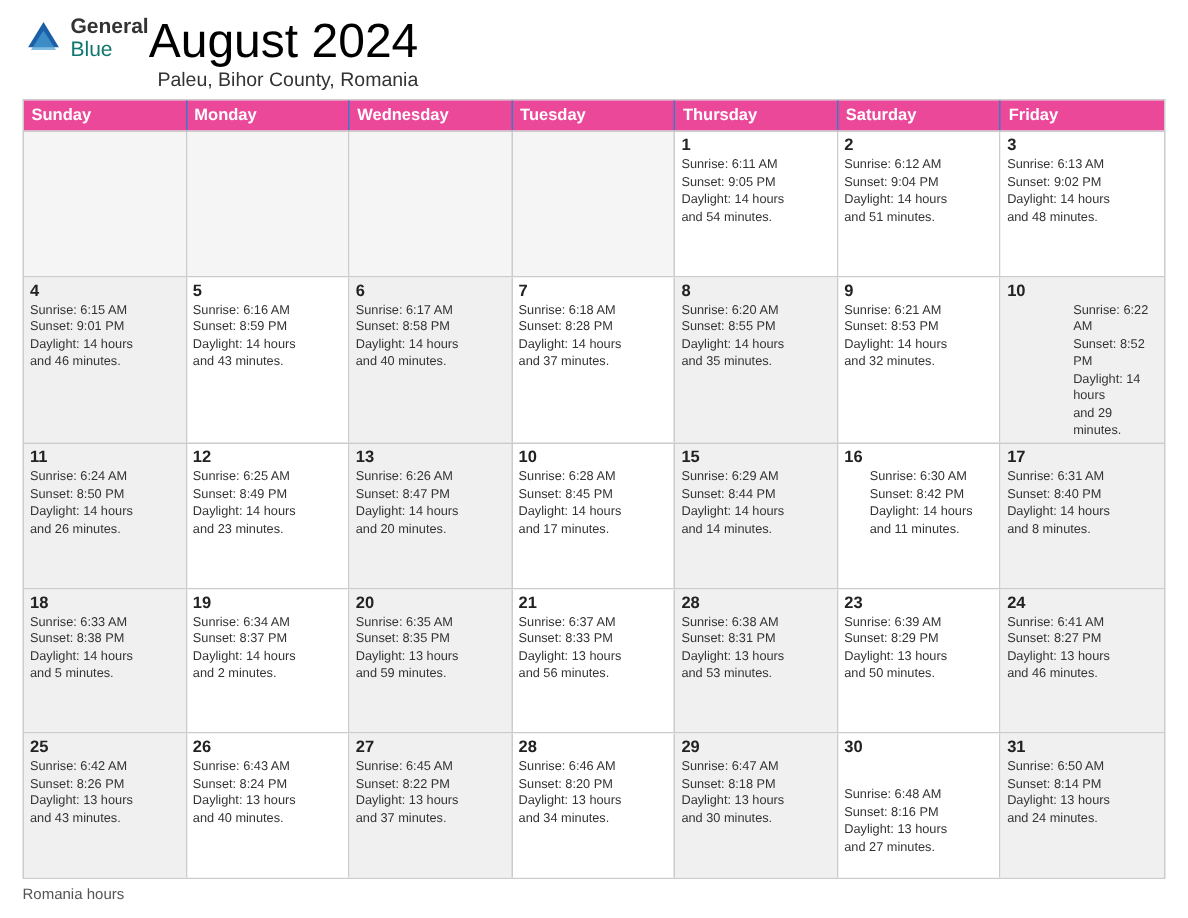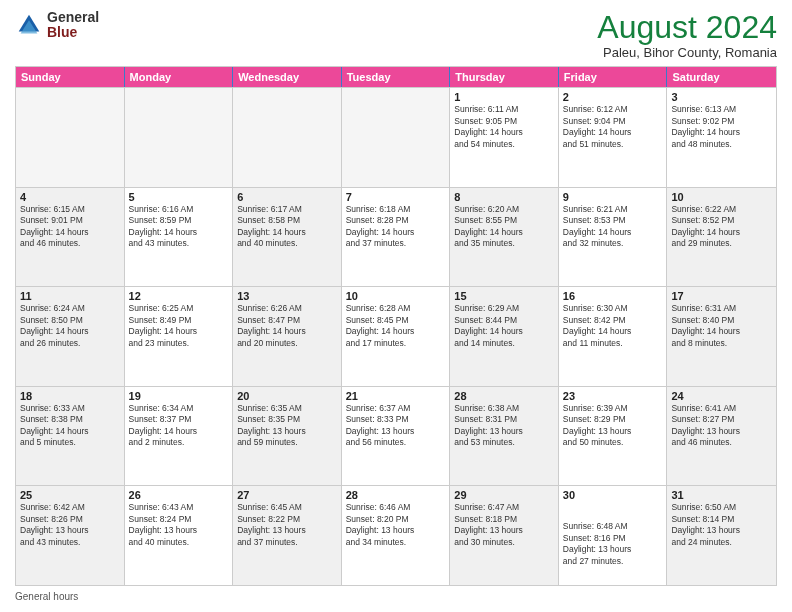--- a/index.html
+++ b/index.html
@@ -13,54 +13,54 @@
     .page {
       width: 792px;
       height: 612px;
       padding: 10px 15px 10px 15px;
       display: flex;
       flex-direction: column;
     }
     .header {
       display: flex;
       align-items: flex-start;
-      justify-content: space-between;
+      justify-content: flex-start;
       margin-bottom: 6px;
     }
     .logo {
       display: flex;
       align-items: center;
       gap: 4px;
     }
     .logo-text {
       display: flex;
       flex-direction: column;
       line-height: 1.1;
     }
     .logo-general {
       font-size: 14px;
       font-weight: bold;
       color: #333;
     }
     .logo-blue {
       font-size: 14px;
-      font-weight: bold;
-      color: #7f1d1d;
+      font-weight: normal;
+      color: #0f766e;
     }
     .logo-icon {
       width: 28px;
       height: 28px;
     }
     .title-block {
       text-align: right;
     }
     .month-title {
       font-size: 32px;
       font-weight: normal;
-      color: #15803d;
+      color: #000000;
       line-height: 1.1;
     }
     .location {
       font-size: 13px;
       color: #333;
     }
     .calendar {
       flex: 1;
       display: flex;
       flex-direction: column;
@@ -144,22 +144,22 @@
     </div>
   </div>
 
   <div class="calendar">
     <div class="cal-header">
     <div class="cal-header-cell">Sunday</div>
         <div class="cal-header-cell">Monday</div>
         <div class="cal-header-cell">Wednesday</div>
         <div class="cal-header-cell">Tuesday</div>
         <div class="cal-header-cell">Thursday</div>
+        <div class="cal-header-cell">Saturday</div>
         <div class="cal-header-cell">Friday</div>
-        <div class="cal-header-cell">Saturday</div>
       </div>
     <div class="cal-body">
     <div class="cal-row">
           <div class="cal-cell empty"></div>
           <div class="cal-cell empty"></div>
           <div class="cal-cell empty"></div>
           <div class="cal-cell empty"></div>
           <div class="cal-cell">
             <span class="day-num">1</span>
             <div class="day-info" style="white-space: pre-line;">Sunrise: 6:11 AM
@@ -220,21 +220,21 @@
           </div>
           <div class="cal-cell">
             <span class="day-num">9</span>
             <div class="day-info" style="white-space: pre-line;">Sunrise: 6:21 AM
 Sunset: 8:53 PM
 Daylight: 14 hours
 and 32 minutes.</div>
           </div>
           <div class="cal-cell shaded">
             <span class="day-num">10</span>
-            <div class="day-info" style="white-space: pre-line;">Sunrise: 6:22 AM
+            <div class="day-info" style="white-space: pre-line; margin-left: 44px;">Sunrise: 6:22 AM
 Sunset: 8:52 PM
 Daylight: 14 hours
 and 29 minutes.</div>
           </div>
         </div>
         <div class="cal-row">
           <div class="cal-cell shaded">
             <span class="day-num">11</span>
             <div class="day-info" style="white-space: pre-line;">Sunrise: 6:24 AM
 Sunset: 8:50 PM
@@ -264,21 +264,21 @@
           </div>
           <div class="cal-cell shaded">
             <span class="day-num">15</span>
             <div class="day-info" style="white-space: pre-line;">Sunrise: 6:29 AM
 Sunset: 8:44 PM
 Daylight: 14 hours
 and 14 minutes.</div>
           </div>
           <div class="cal-cell">
             <span class="day-num">16</span>
-            <div class="day-info" style="white-space: pre-line;">Sunrise: 6:30 AM
+            <div class="day-info" style="white-space: pre-line; margin-left: 17px;">Sunrise: 6:30 AM
 Sunset: 8:42 PM
 Daylight: 14 hours
 and 11 minutes.</div>
           </div>
           <div class="cal-cell shaded">
             <span class="day-num">17</span>
             <div class="day-info" style="white-space: pre-line;">Sunrise: 6:31 AM
 Sunset: 8:40 PM
 Daylight: 14 hours
 and 8 minutes.</div>
@@ -383,15 +383,15 @@
             <div class="day-info" style="white-space: pre-line;">Sunrise: 6:50 AM
 Sunset: 8:14 PM
 Daylight: 13 hours
 and 24 minutes.</div>
           </div>
         </div>
       </div>
   </div>
 
   <div class="footer">
-    <span>General hours</span>
+    <span>Romania hours</span>
   </div>
 </div>
 
 </body></html>

